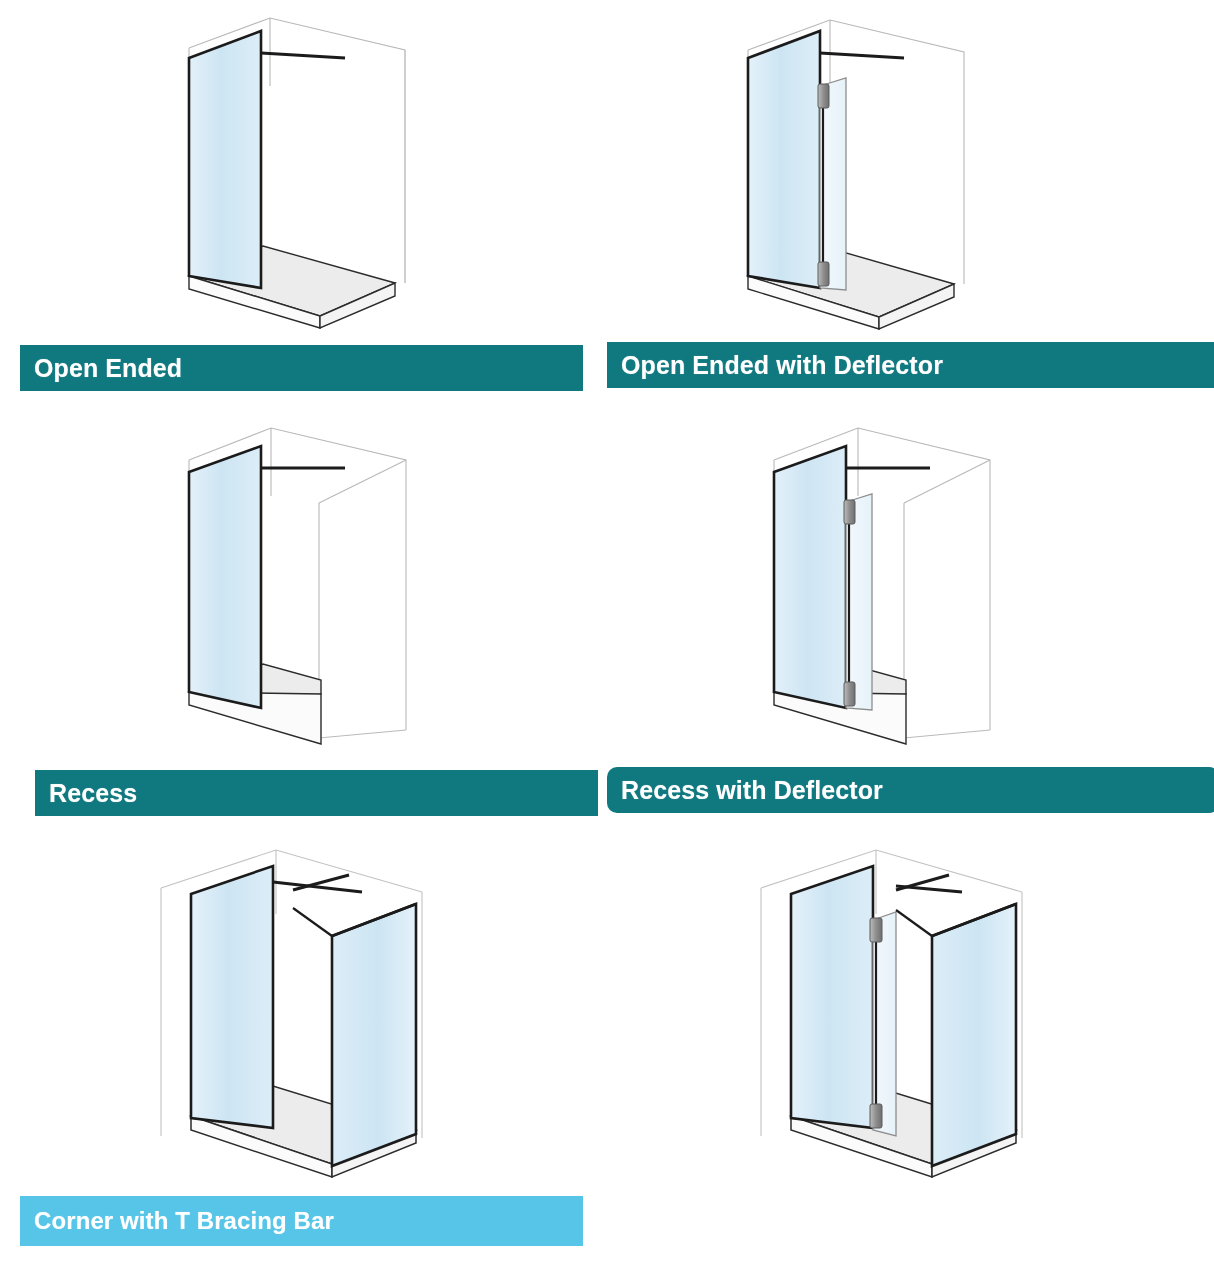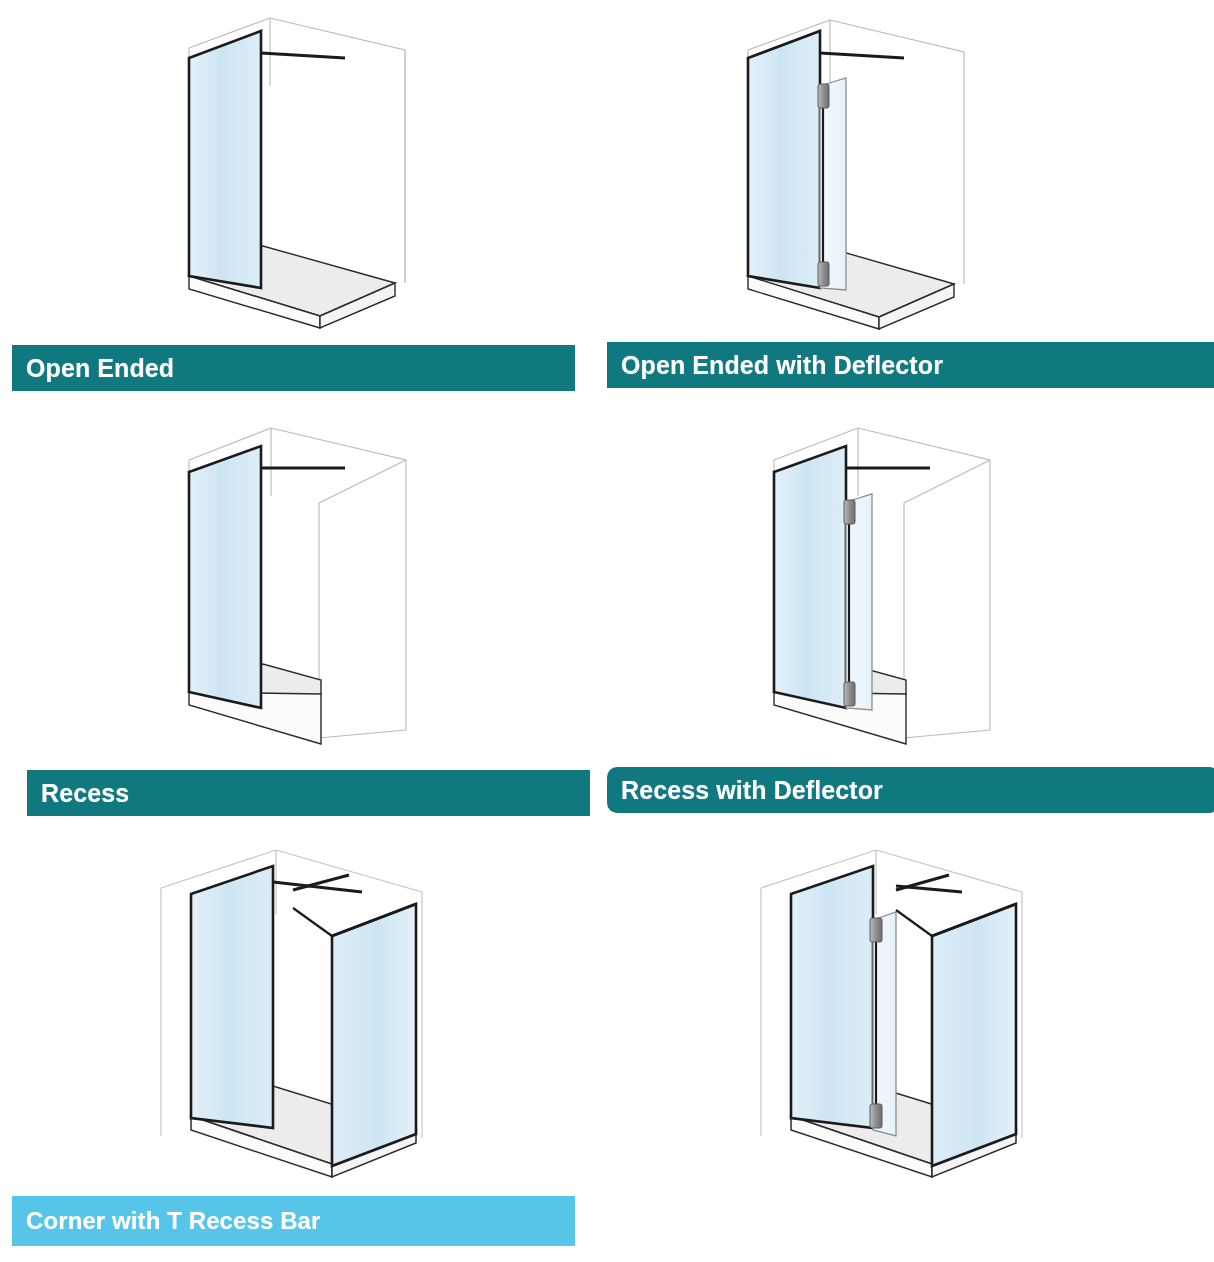--- a/index.html
+++ b/index.html
@@ -30,21 +30,21 @@
   .bar.teal{background:#10787f;}
   .bar.sky{background:#57c5e8;}
   .bar .lbl{
     font-size:25px;
     line-height:1;
     text-shadow:0 0 1px rgba(255,255,255,.45);
   }
   .bar.sky .lbl{font-size:24px;}
 
   
-  .col-l{left:12px;}
+  .col-l{left:20px;}
   .col-r{left:607px;}
   .w-l{width:563px;}
   .w-r{width:612px;}
 
   
   #bar-1{top:345px;height:46px;}
   #bar-2{top:342px;height:46px;}
   
   #bar-3{top:770px;height:46px;margin-left:15px;}
   #bar-4{top:767px;height:46px;border-radius:10px;}
@@ -249,21 +249,21 @@
 
       <path d="M199 90 L283 58 L283 288 L199 320 Z" fill="url(#g5r)" stroke="#1b1b1b" stroke-width="2.6"></path>
 
       <path d="M140 36 L229 46" fill="none" stroke="#1b1b1b" stroke-width="3"></path>
       <path d="M160 44 L216 29" fill="none" stroke="#1b1b1b" stroke-width="3"></path>
       <path d="M199 90 L160 62" fill="none" stroke="#1b1b1b" stroke-width="2.2"></path>
       <path d="M199 90 L283 58" fill="none" stroke="#1b1b1b" stroke-width="2.6"></path>
     </svg>
   </div>
   <div class="bar sky col-l w-l" id="bar-5">
-    <span class="lbl">Corner with T Recess Bar</span>
+    <span class="lbl">Corner with T Bracing Bar</span>
   </div>
 
   <div class="cell art" id="art-6">
     <svg viewBox="0 0 330 342" xmlns="http://www.w3.org/2000/svg">
       <defs>
         <linearGradient id="g6" x1="0" y1="0" x2="1" y2="0">
           <stop offset="0%" stop-color="#e4f1fa"></stop>
           <stop offset="45%" stop-color="#cde5f3"></stop>
           <stop offset="100%" stop-color="#dcedf7"></stop>
         </linearGradient>

